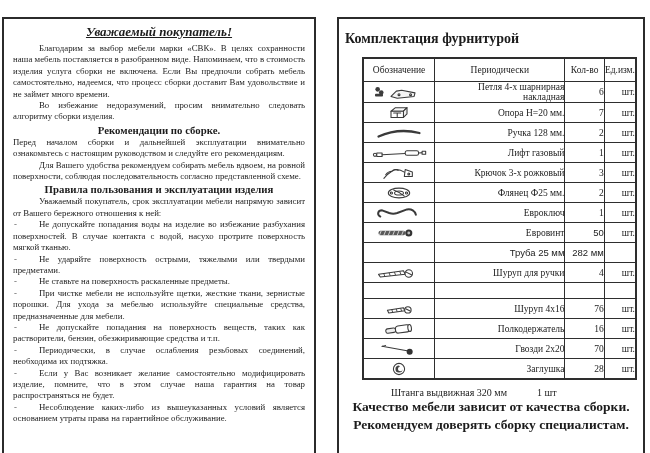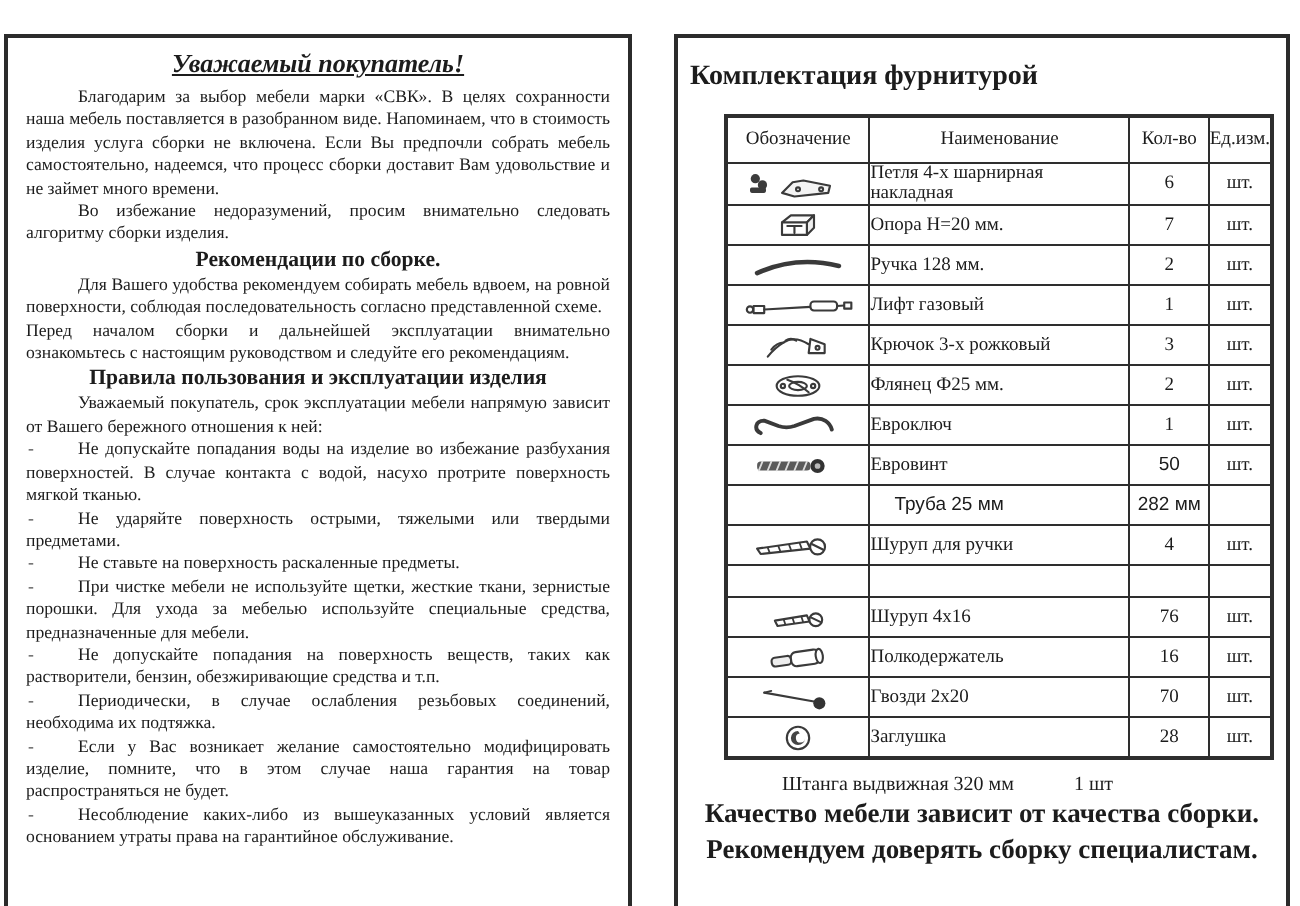--- a/index.html
+++ b/index.html
@@ -16,21 +16,21 @@
   .indent { text-indent:26px; }
   .sec-head { text-align:center; font-weight:bold; font-size:10.8px; margin:1px 0; }
   .bullet { position:relative; font-size:8.8px; line-height:11.4px; text-align:justify; text-indent:26px; margin:0; }
   .bullet .dash { position:absolute; left:1px; top:0; text-indent:0; color:#555; }
 
   
   .rp-title { font-weight:bold; font-size:14px; margin:6px 0 10px 0; }
   table.kit { border-collapse:collapse; margin-left:17px; table-layout:fixed; border:2px solid #2e2e2e; }
   .kit th, .kit td { border:1px solid #2e2e2e; padding:0; overflow:hidden; }
   .kit th { font-size:9.5px; font-weight:normal; height:22px; text-align:center; }
-  .kit td { height:19px; font-size:9.5px; }
+  .kit td { height:19px; font-size:9.5px;text-align:right; }
   .col-icon { width:72px; } .col-name { width:132px; } .col-qty { width:40px; } .col-unit { width:30px; }
   .icon-cell { text-align:center; }
   .icon-cell svg { display:block; margin:0 auto; }
   .name-cell { text-align:left; padding-left:4px; }
   .qty-cell, .unit-cell { text-align:center; }
   .sans { font-family:"Liberation Sans", sans-serif; }
   tr.row-empty td { height:15px; }
   .rod-note { margin:7px 0 0 46px; font-size:10px; display:flex; gap:30px; }
   .quality { text-align:center; font-weight:bold; font-size:13.5px; line-height:18px; }
 
@@ -41,22 +41,22 @@
 
 <div class="doc">
 
   <div class="page page-left">
     <div class="lp-title">Уважаемый покупатель!</div>
 
     <p class="para indent">Благодарим за выбор мебели марки «СВК». В целях сохранности наша мебель поставляется в разобранном виде. Напоминаем, что в стоимость изделия услуга сборки не включена. Если Вы предпочли собрать мебель самостоятельно, надеемся, что процесс сборки доставит Вам удовольствие и не займет много времени.</p>
     <p class="para indent">Во избежание недоразумений, просим внимательно следовать алгоритму сборки изделия.</p>
 
     <div class="sec-head">Рекомендации по сборке.</div>
+    <p class="para">Перед началом сборки и дальнейшей эксплуатации внимательно ознакомьтесь с настоящим руководством и следуйте его рекомендациям.</p>
     <p class="para indent">Для Вашего удобства рекомендуем собирать мебель вдвоем, на ровной поверхности, соблюдая последовательность согласно представленной схеме.</p>
-    <p class="para">Перед началом сборки и дальнейшей эксплуатации внимательно ознакомьтесь с настоящим руководством и следуйте его рекомендациям.</p>
 
     <div class="sec-head">Правила пользования и эксплуатации изделия</div>
     <p class="para indent">Уважаемый покупатель, срок эксплуатации мебели напрямую зависит от Вашего бережного отношения к ней:</p>
 
     <p class="bullet"><span class="dash">-</span><span>Не допускайте попадания воды на изделие во избежание разбухания поверхностей. В случае контакта с водой, насухо протрите поверхность мягкой тканью.</span></p>
     <p class="bullet"><span class="dash">-</span><span>Не ударяйте поверхность острыми, тяжелыми или твердыми предметами.</span></p>
     <p class="bullet"><span class="dash">-</span><span>Не ставьте на поверхность раскаленные предметы.</span></p>
     <p class="bullet"><span class="dash">-</span><span>При чистке мебели не используйте щетки, жесткие ткани, зернистые порошки. Для ухода за мебелью используйте специальные средства, предназначенные для мебели.</span></p>
     <p class="bullet"><span class="dash">-</span><span>Не допускайте попадания на поверхность веществ, таких как растворители, бензин, обезжиривающие средства и т.п.</span></p>
     <p class="bullet"><span class="dash">-</span><span>Периодически, в случае ослабления резьбовых соединений, необходима их подтяжка.</span></p>
@@ -71,21 +71,21 @@
     <table class="kit">
       <colgroup>
           <col class="col-icon">
           <col class="col-name">
           <col class="col-qty">
           <col class="col-unit">
         </colgroup>
       <tbody>
           <tr>
         <th>Обозначение</th>
-        <th>Наименование</th>
+        <th>Периодически</th>
         <th>Кол-во</th>
         <th>Ед.изм.</th>
       </tr>
 
       <tr>
         <td class="icon-cell">
           <svg class="ico" width="60" height="16" viewBox="0 0 66 18">
             <g fill="#3c3c3c" stroke="none">
                   <circle cx="9" cy="6" r="2.6"></circle>
                   <circle cx="13" cy="9.5" r="2.6"></circle>

